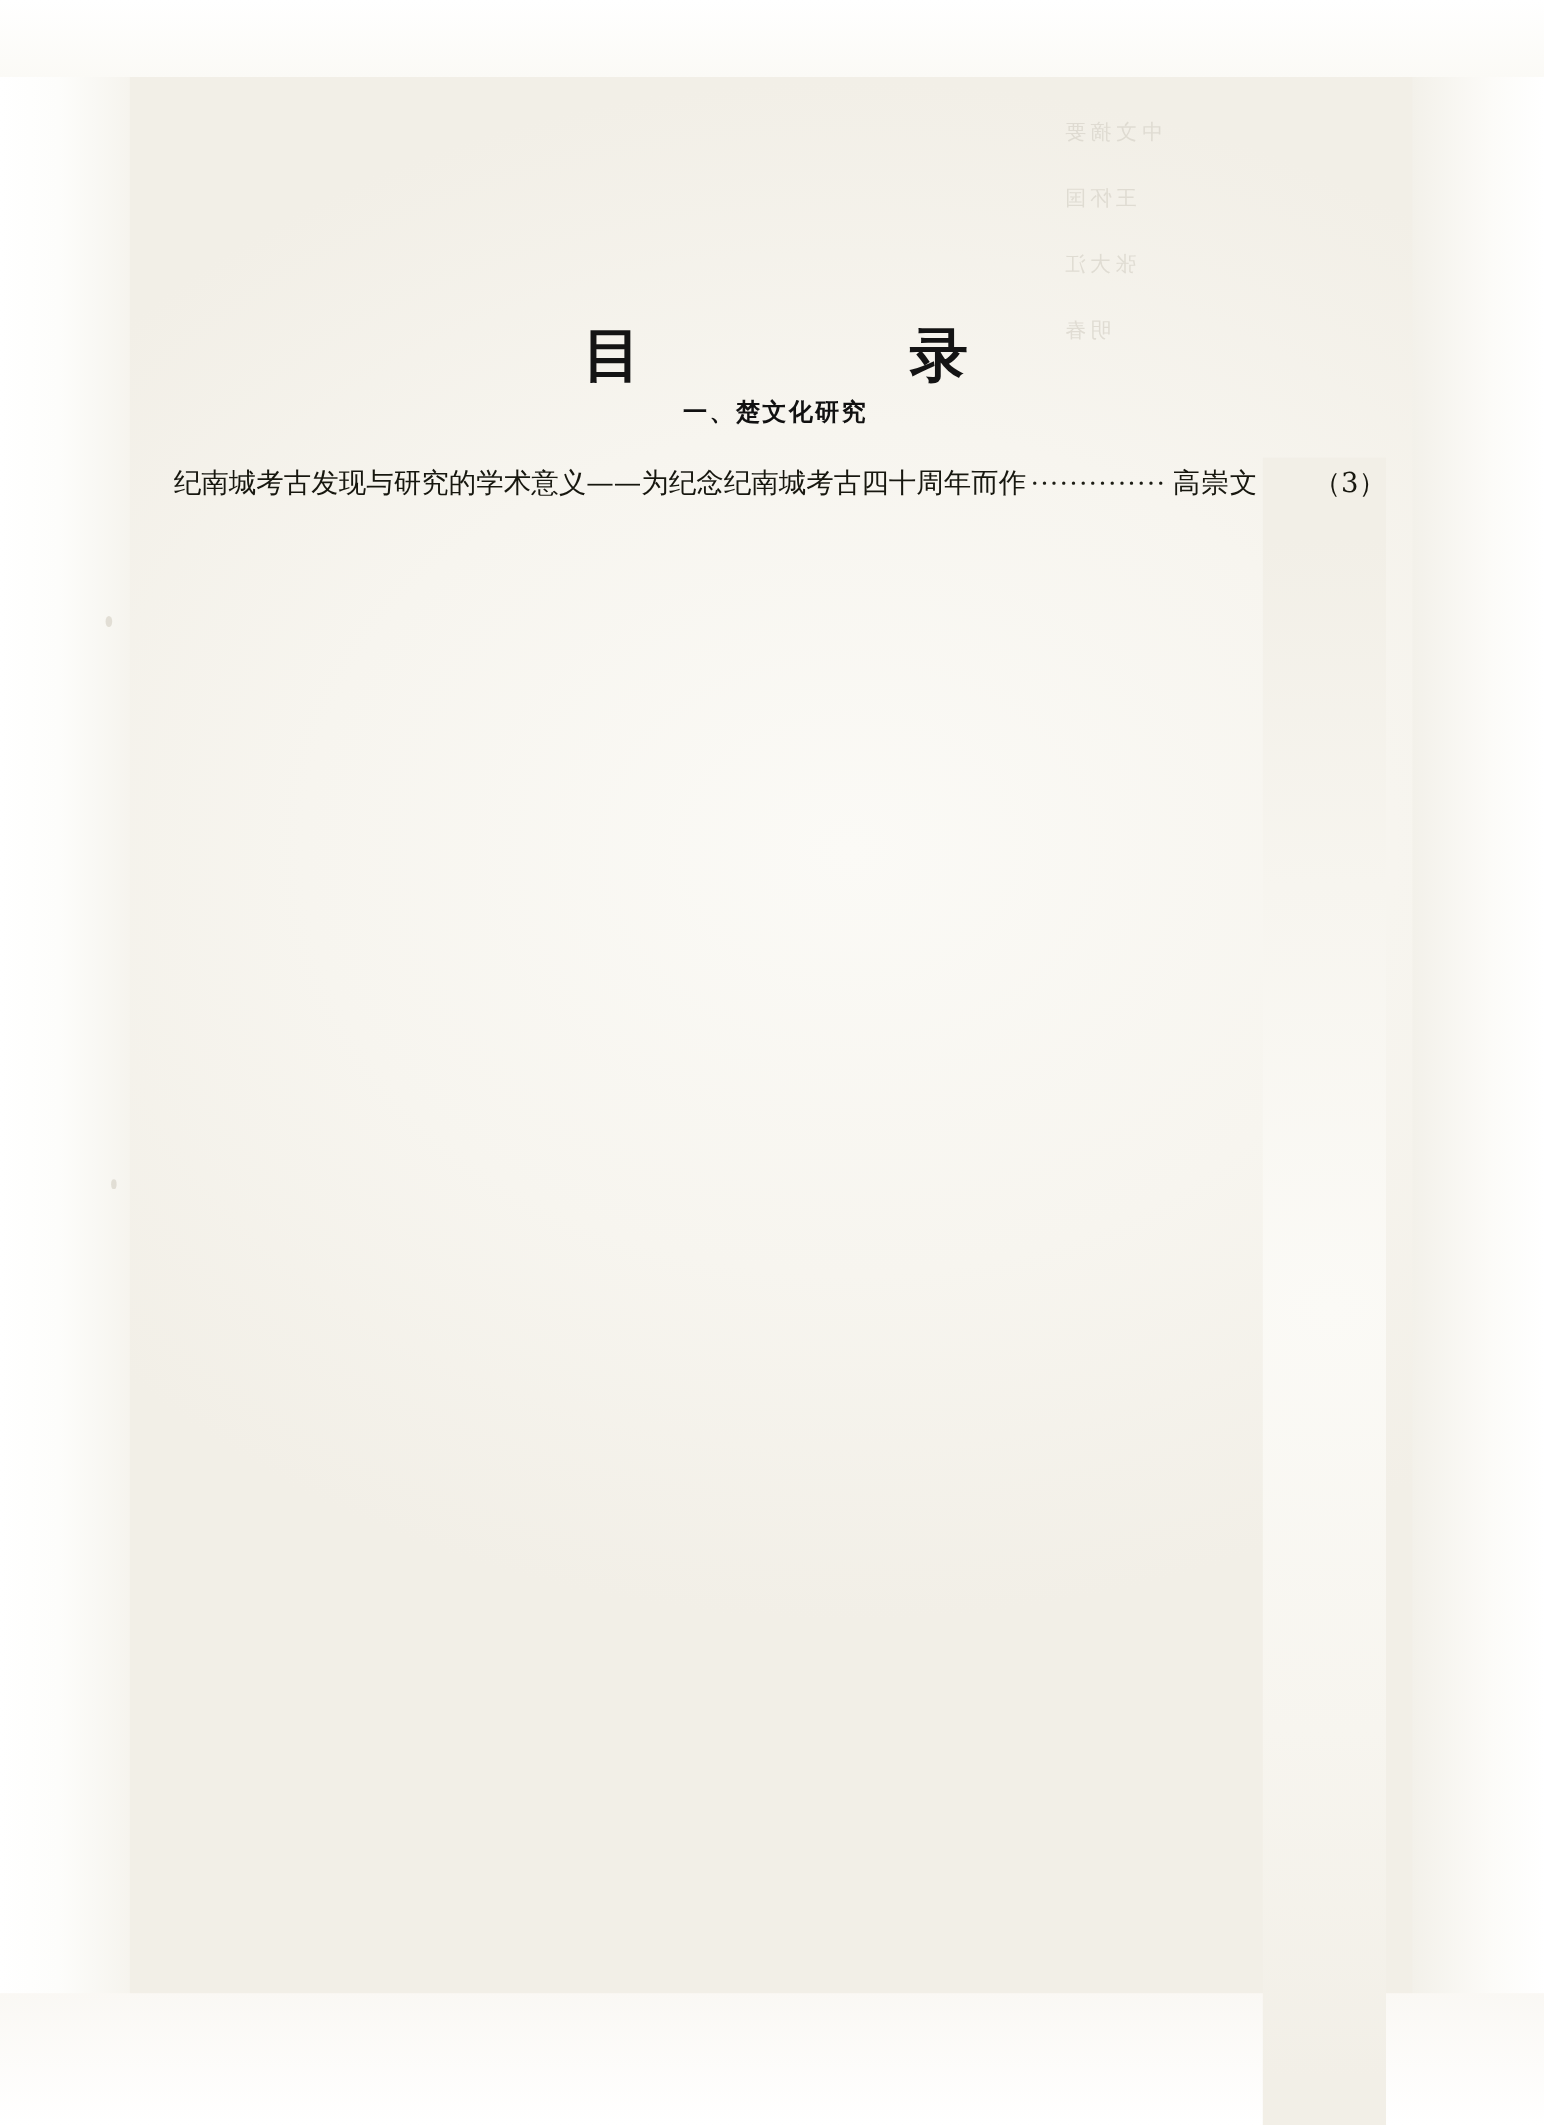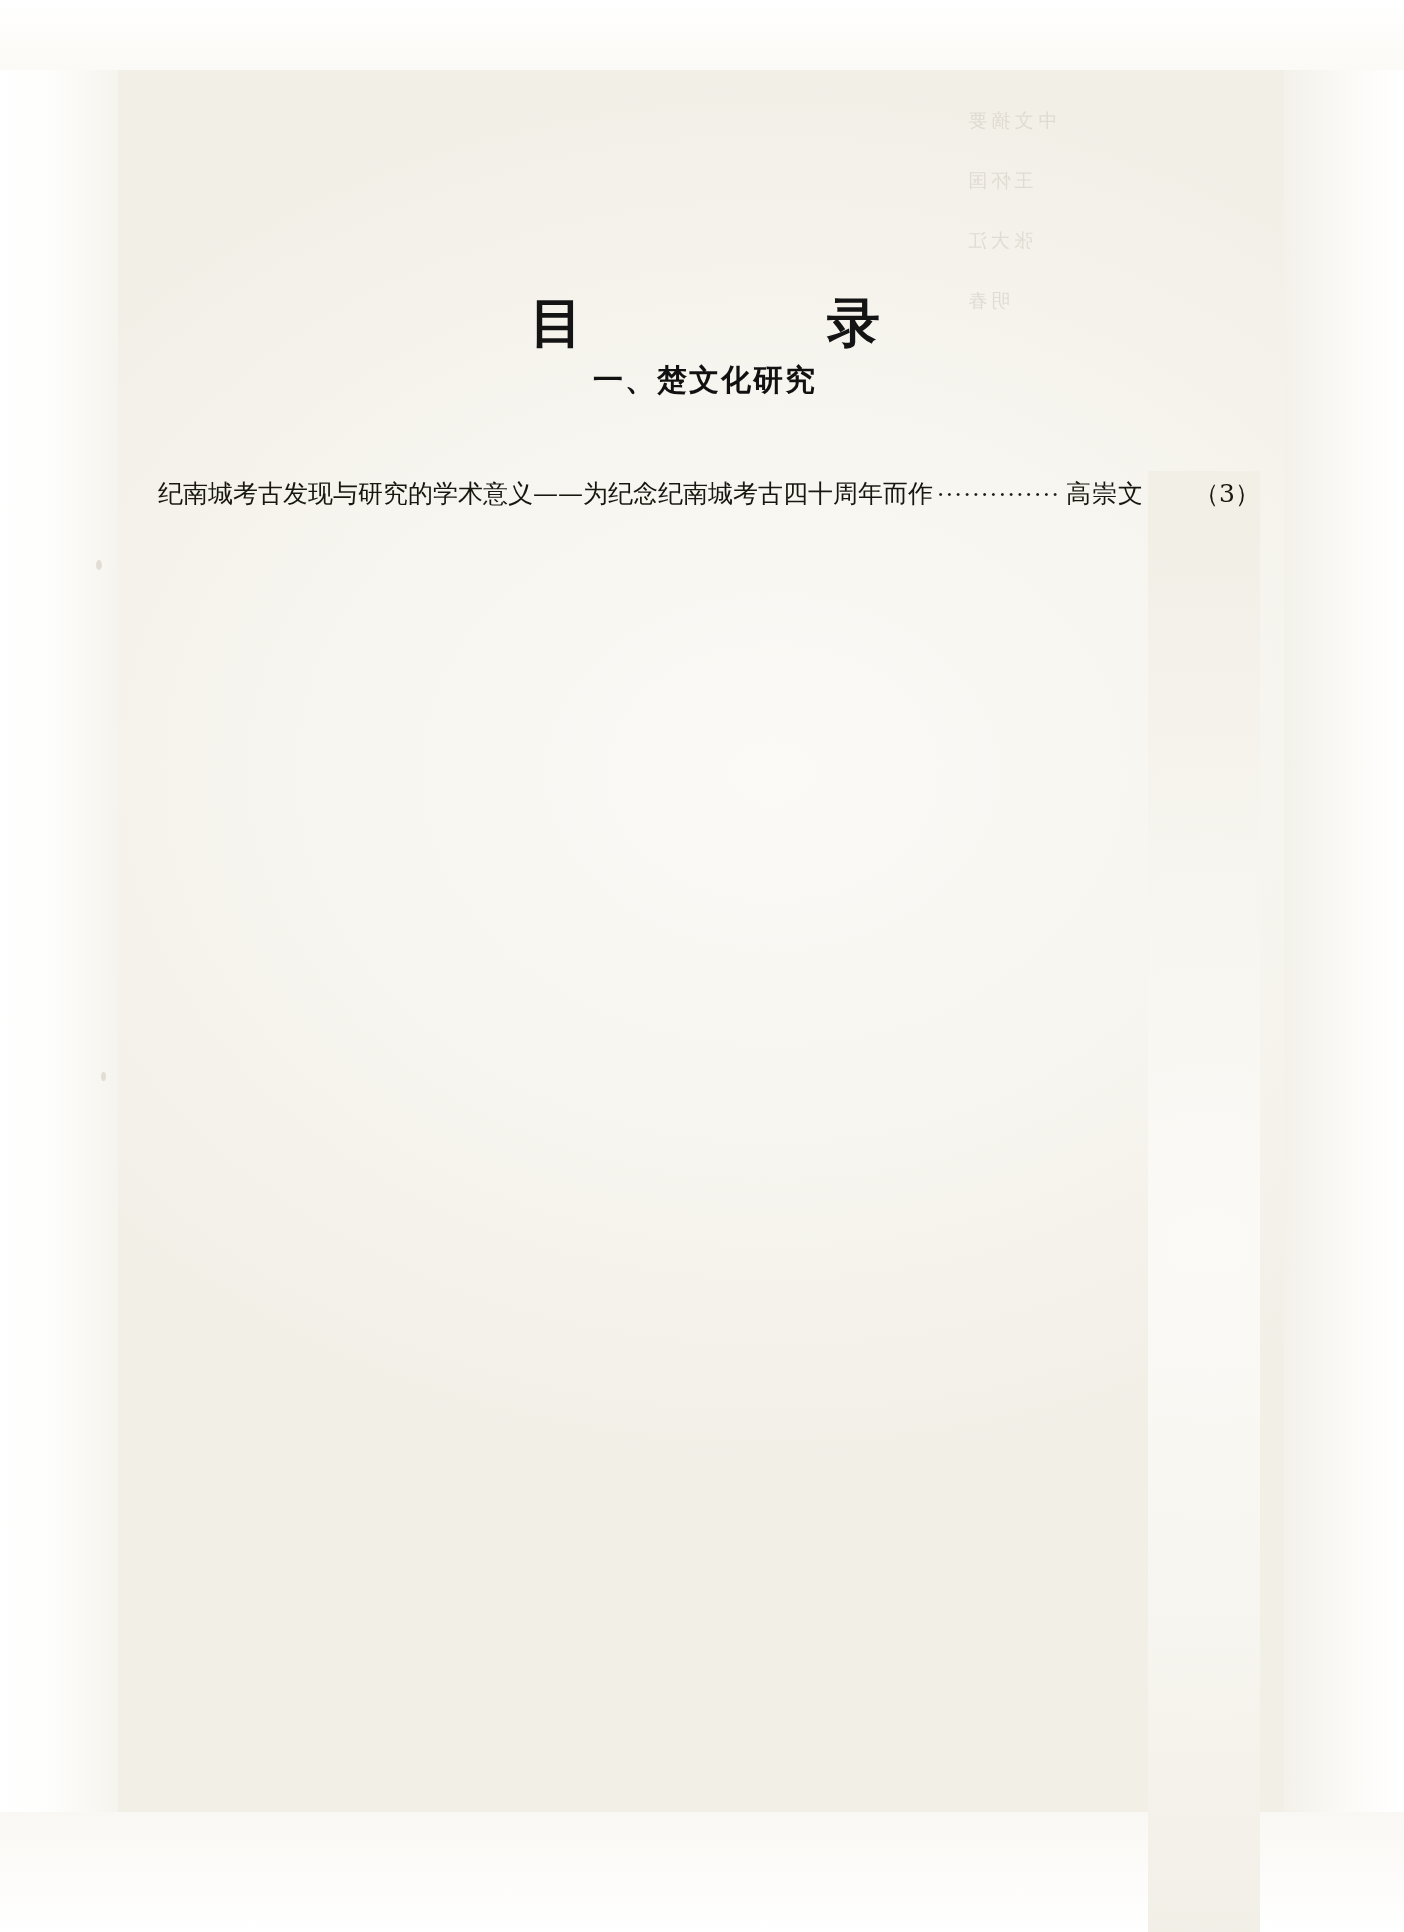--- a/index.html
+++ b/index.html
@@ -71,42 +71,41 @@
     font-size: 53px;
     letter-spacing: 46px;
     text-indent: 46px;
     color: #141414;
   }
   h2.section-title {
     margin: 0;
     text-align: center;
     font-family: "DejaVu Sans", "Liberation Sans", sans-serif;
     font-weight: bold;
-    font-size: 30px;
+    font-size: 22px;
     letter-spacing: 2px;
     color: #111;
   }
   .sec-1 { margin-top: 88px; }
 
   .entries { margin-top: 26px; }
 
   .entry {
     position: relative;
     font-family: "DejaVu Serif", "Liberation Serif", serif;
     font-size: 25px;
     line-height: 45px;
     color: #17170f;
     display: flex;
     align-items: baseline;
     white-space: nowrap;
     margin-bottom: 3px;
   }
   .entry .title {
     padding-left: 8px;
-    margin-top: 44px;
   }
   .entry .dots {
     flex: 1 1 auto;
     overflow: hidden;
     white-space: nowrap;
     color: #1c1c14;
     letter-spacing: 1.5px;
     font-size: 23px;
     margin: 0 4px;
   }

